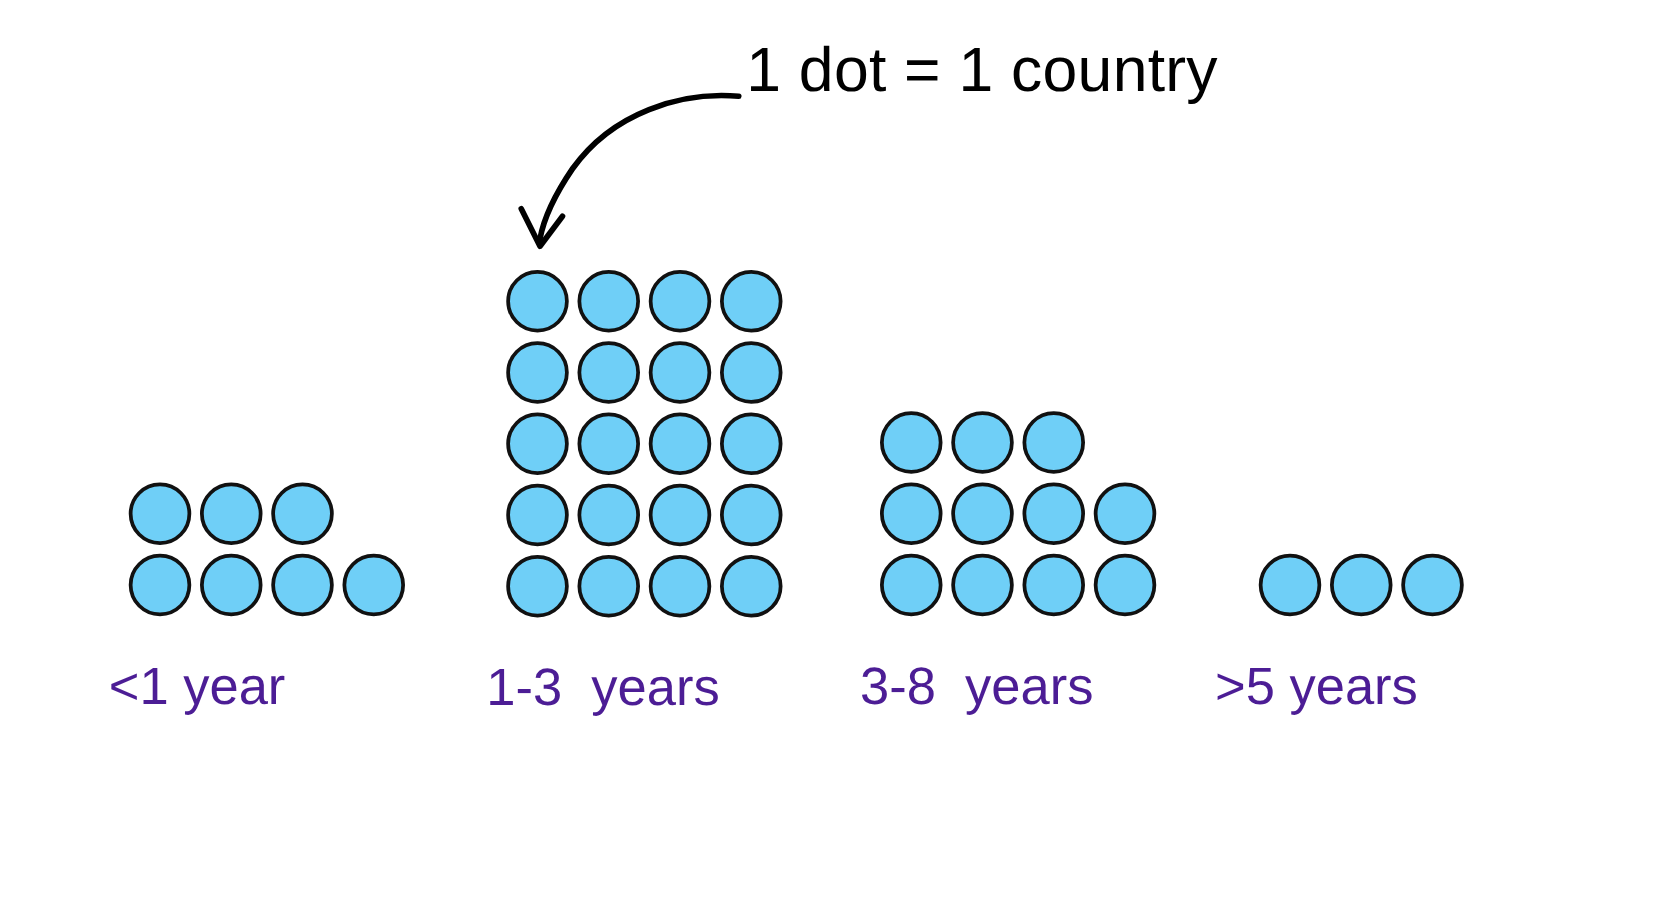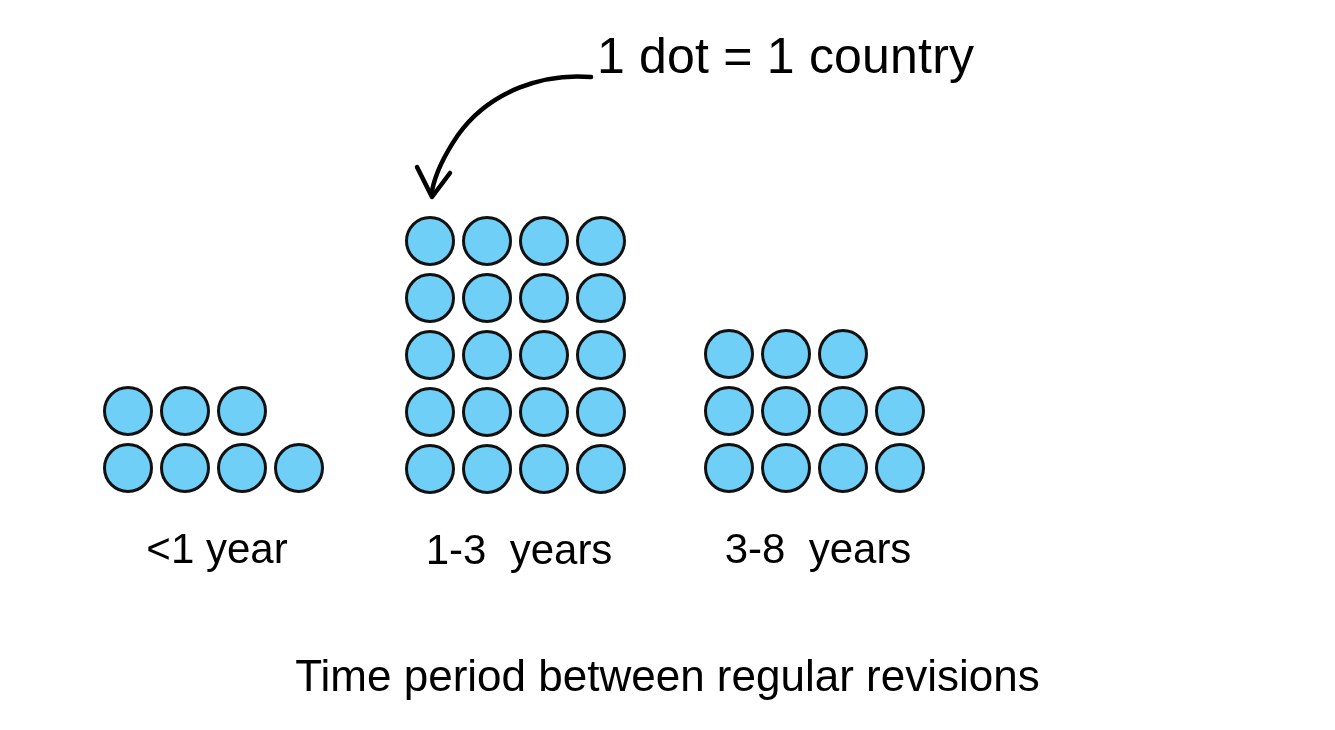--- a/index.html
+++ b/index.html
@@ -73,23 +73,22 @@
     box-sizing: border-box;
     vertical-align: top;
   }
   .dot:last-child { margin-right: 0; }
 
   .group-label {
     position: absolute;
     top: 519px;
     font-size: 42px;
     line-height: 60px;
-    color: #000000;
+    color: #4c1d95;
     white-space: pre;
-    text-align: center;
   }
 
   
   .chart-title {
     position: absolute;
     left: 0;
     top: 645px;
     width: 1335px;
     text-align: center;
     font-size: 44px;
@@ -181,18 +180,27 @@
         <div class="dot-row" style="top:443px;">
           <span class="dot"></span>
           <span class="dot"></span>
           <span class="dot"></span>
           <span class="dot"></span>
         </div>
       </div>
       <div class="group-label" style="left:-16px; width:260px;">3-8  years</div>
     </div>
 
+    <div class="group" style="left:1007px; top:0; width:175px; height:730px;">
+      <div class="group-dots" style="top:0; left:0; height:730px;">
+        <div class="dot-row" style="top:443px;">
+          <span class="dot"></span>
+          <span class="dot"></span>
+          <span class="dot"></span>
+        </div>
+      </div>
+      <div class="group-label" style="left:-35px; width:246px;">&gt;5 years</div>
+    </div>
 
   </div>
 
-  <div class="chart-title">Time period between regular revisions</div>
 
 </div>
 
 </body></html>

